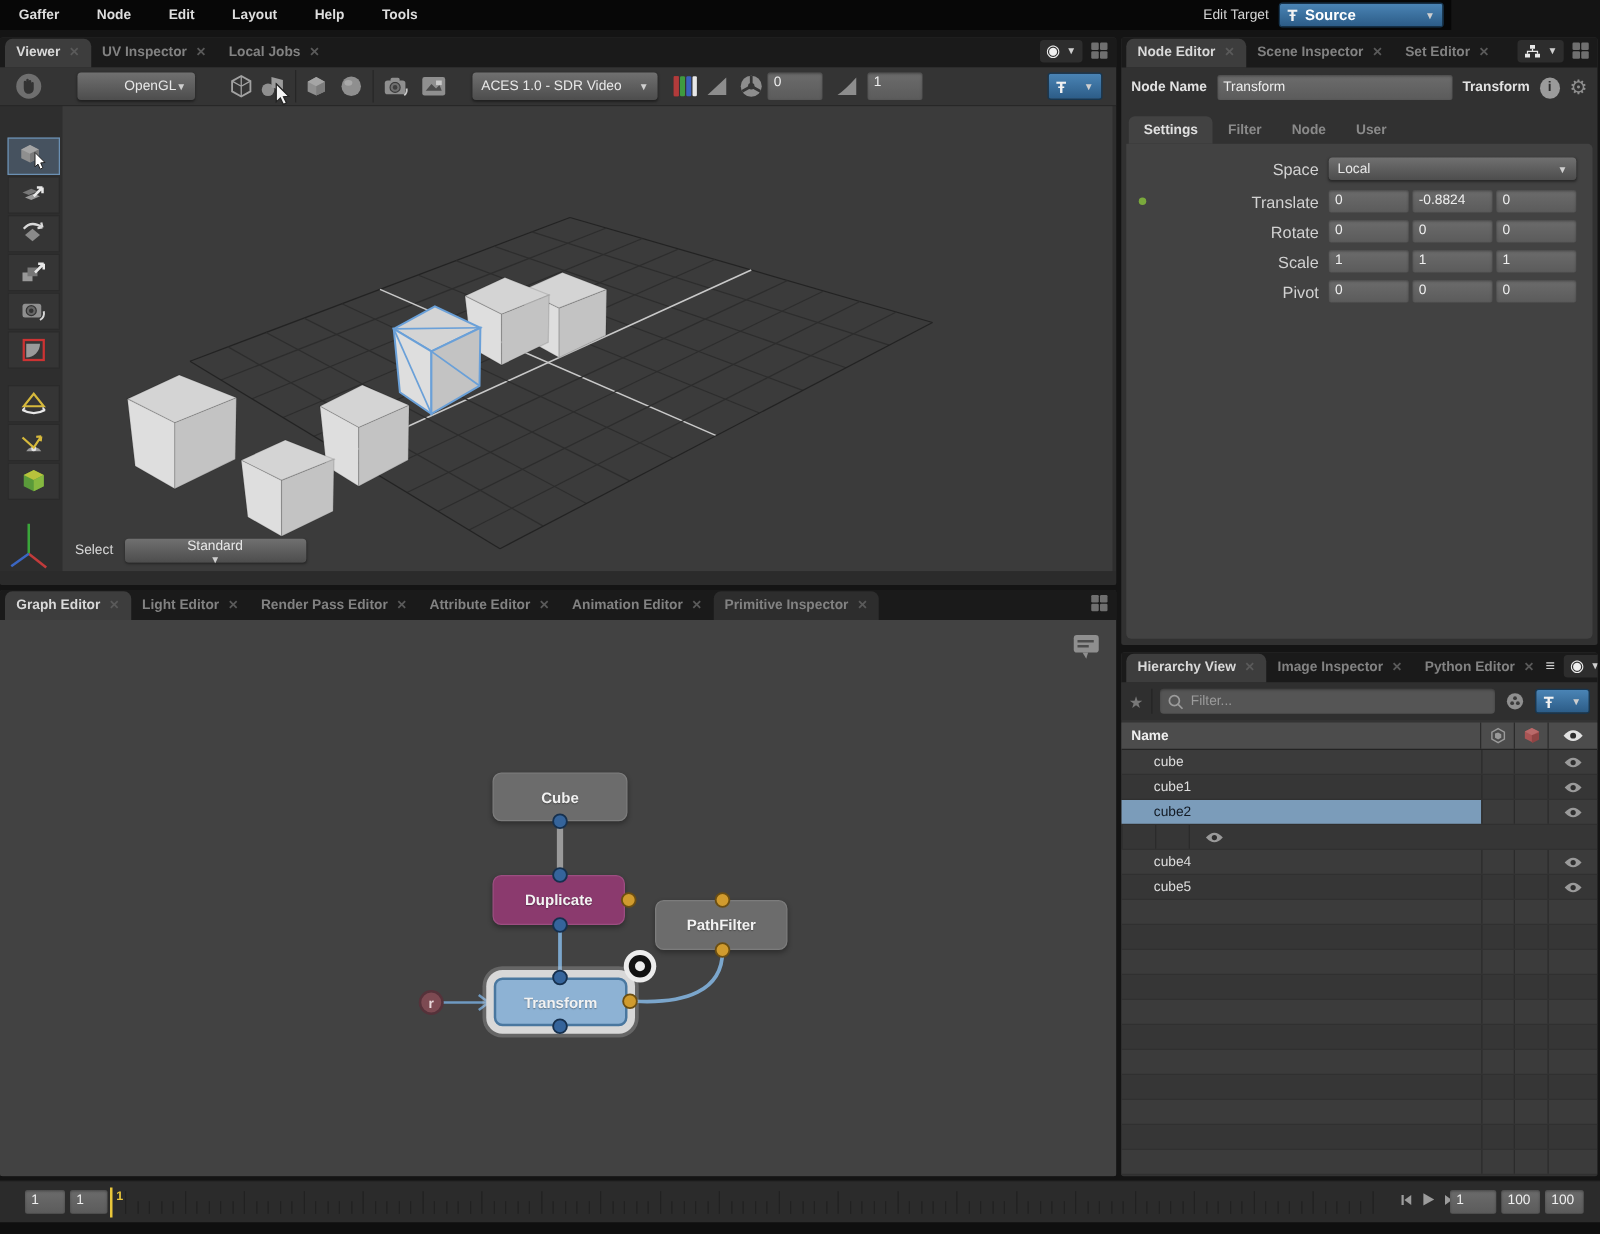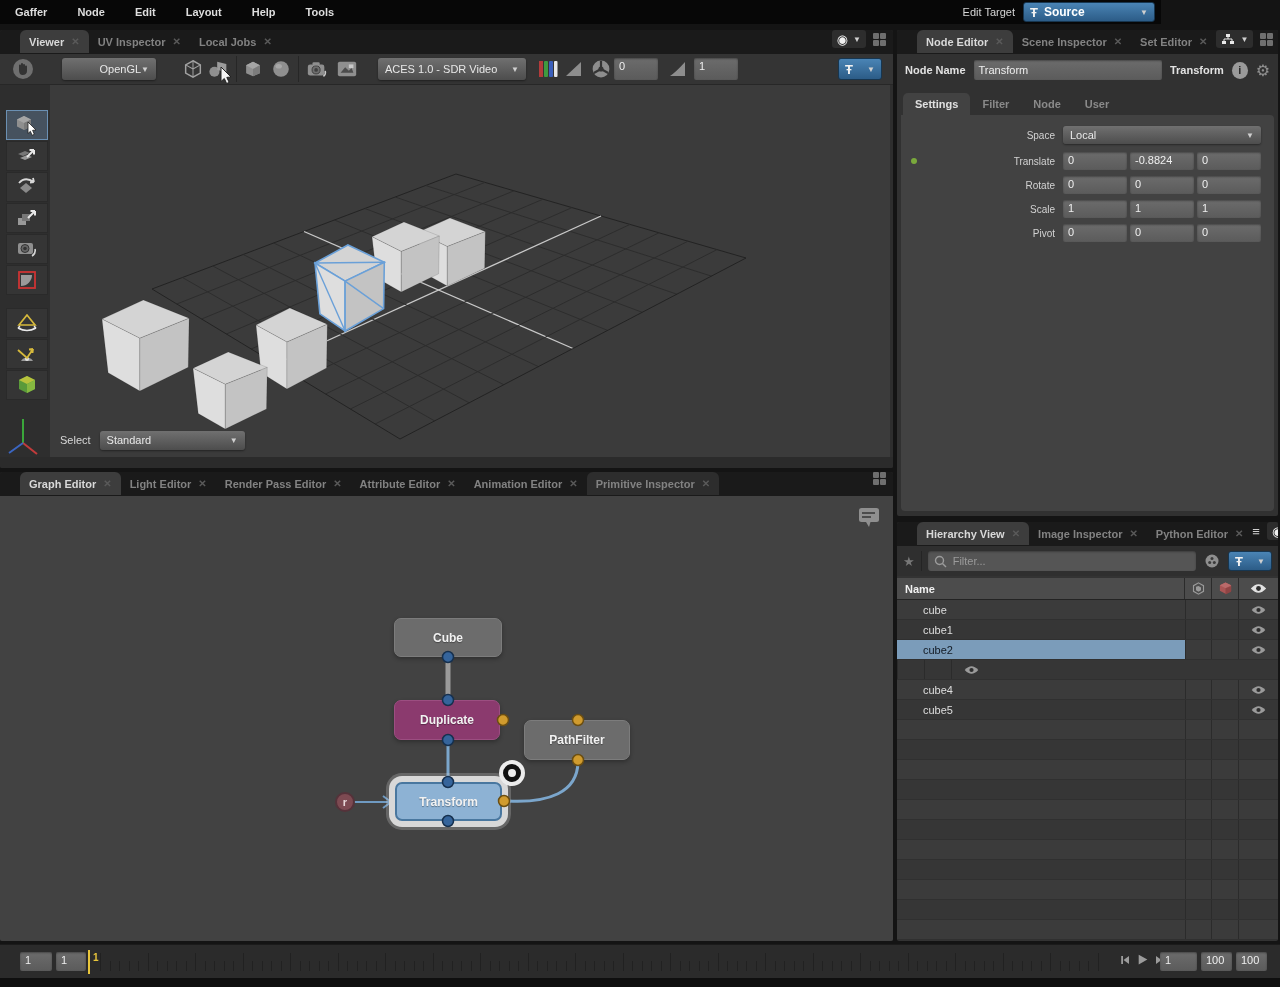--- a/index.html
+++ b/index.html
@@ -6,21 +6,21 @@
   html,body { width:1280px; height:987px; background:#141414; font-family:"Liberation Sans", sans-serif; overflow:hidden; position:relative; }
   .abs { position:absolute; }
   .panel { position:absolute; background:#333; overflow:hidden; border-radius:2px; }
   
   #menubar { left:0; top:0; width:1161px; height:24px; background:#070707; display:flex; align-items:center; }
   #menu-items { display:flex; }
   .menu-item { color:#dedede; font-size:11px; font-weight:bold; padding:0 15px; line-height:24px; }
   #edit-target-wrap { margin-left:auto; display:flex; align-items:center; gap:8px; padding-right:6px; }
   #edit-target-label { color:#d6d6d6; font-size:11px; }
   
-  .tabbar { height:24px; background:#1a1a1a; display:flex; align-items:flex-start; padding-left:20px; position:relative; }
+  .tabbar { height:24px; background:#1a1a1a; display:flex; align-items:center; padding-left:4px; position:relative; }
   .tab { height:23px; display:flex; align-items:center; padding:0 9px; border-radius:6px 6px 0 0; color:#828282; font-weight:bold; font-size:11px; gap:7px; white-space:nowrap; }
   .tab.active { background:#3d3d3d; color:#d9d9d9; }
   .tab.raised { background:#2d2d2d; }
   .tab .close { color:#5a5a5a; font-size:10px; font-weight:bold; }
   .tabbar-icons { margin-left:auto; display:flex; align-items:center; gap:7px; padding:0 7px 3px 0; }
   .smallbtn { background:#2d2d2d; border-radius:3px; height:18px; display:flex; align-items:center; gap:5px; padding:0 5px; color:#e6e6e6; }
   .arrow { color:#cfcfcf; font-size:8px; }
   .gridicon { display:grid; grid-template-columns:6px 6px; grid-template-rows:6px 6px; gap:1px; }
   .gridicon div { background:#6f6f6f; border-radius:1px; }
   
@@ -50,21 +50,21 @@
   .gnode.selected { background:#8db2d4; border:2px solid #49779f; box-shadow:0 0 0 6px #d8d8d8, 0 0 0 9px rgba(210,210,210,.25); }
   
   #node-panel { left:897px; top:30px; width:381px; height:486px; background:#313131; }
   #nodename-row { position:absolute; left:0; top:24px; width:381px; height:32px; display:flex; align-items:center; padding:0 8px; gap:8px; }
   #nodename-label, #nodetype-label { color:#e2e2e2; font-size:11px; font-weight:bold; white-space:nowrap; }
   #node-subtabs { position:absolute; left:0; top:62px; width:381px; height:23px; display:flex; align-items:flex-end; padding-left:6px; }
   .subtab { height:22px; padding:0 12px; display:flex; align-items:center; color:#8a8a8a; font-weight:bold; font-size:11px; border-radius:5px 5px 0 0; }
   .subtab.active { background:#424242; color:#e0e0e0; }
   #node-content { position:absolute; left:4px; top:85px; width:373px; height:396px; background:#424242; border-radius:0 4px 4px 4px; }
   .ne-row { position:absolute; left:0; height:18px; display:flex; align-items:center; width:100%; }
-  .ne-label { position:absolute; left:0; width:154px; text-align:right; color:#d2d2d2; font-size:10px; }
+  .ne-label { position:absolute; left:0; width:154px; text-align:right; color:#d2d2d2; font-size:13px; }
   .ne-fld { position:absolute; height:18px; width:64px; }
   
   #hier-panel { left:897px; top:522px; width:381px; height:419px; background:#333; }
   #filter-row { position:absolute; left:0; top:24px; width:381px; height:30px; background:#2f2f2f; display:flex; align-items:center; gap:6px; padding:0 6px; }
   #filter-input { flex:1; background:#555; border-radius:3px; height:20px; display:flex; align-items:center; gap:6px; padding:0 6px; box-shadow:inset 0 1px 2px rgba(0,0,0,.3); }
   #filter-placeholder { color:#9b9b9b; font-size:11px; }
   #hier-header { position:absolute; left:0; top:56px; width:381px; height:22px; background:#4c4c4c; border-bottom:1px solid #232323; display:flex; align-items:center; }
   #hier-header .hname { width:289px; padding-left:8px; color:#f0f0f0; font-size:11px; font-weight:bold; }
   .hcol { width:27px; height:100%; display:flex; align-items:center; justify-content:center; border-left:1px solid #2b2b2b; }
   #hier-rows { position:absolute; left:0; top:78px; width:381px; bottom:0; overflow:hidden; }
@@ -345,21 +345,21 @@
   <div class="abs" style="left:6px;top:385px;width:36px;height:46px;">
     <svg width="36" height="46" viewBox="0 0 36 46">
         <path d="M17 28V4" stroke="#3aa63a" stroke-width="2"></path>
         <path d="M17 28l14 11" stroke="#c23b3b" stroke-width="2"></path>
         <path d="M17 28L3 38" stroke="#3b66c2" stroke-width="2"></path>
       </svg>
   </div>
 
   <div id="select-row">
     <span id="select-label">Select</span>
-    <div class="dd" style="width:145px;height:19px;">
+    <div class="dd" style="width:145px;height:19px;flex-direction:column;">
       <span>Standard</span>
         <span class="arrow">▼</span>
     </div>
   </div>
   <div id="viewer-bottomstrip"></div>
 </div>
 
 <div class="abs" style="left:220px;top:66px;z-index:50;">
   <svg width="13" height="19" viewBox="0 0 13 19">
       <path d="M1 1l10 10-4.2.4 2.4 5-2.6 1.1-2.3-5L1 15.5z" fill="#f4f4f4" stroke="#222" stroke-width="1"></path>

